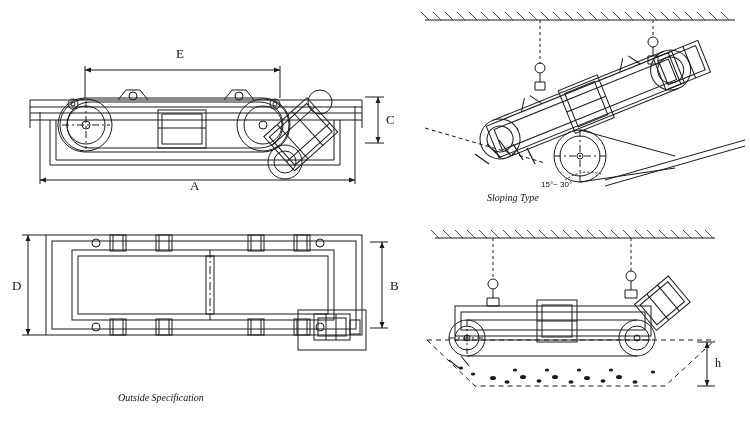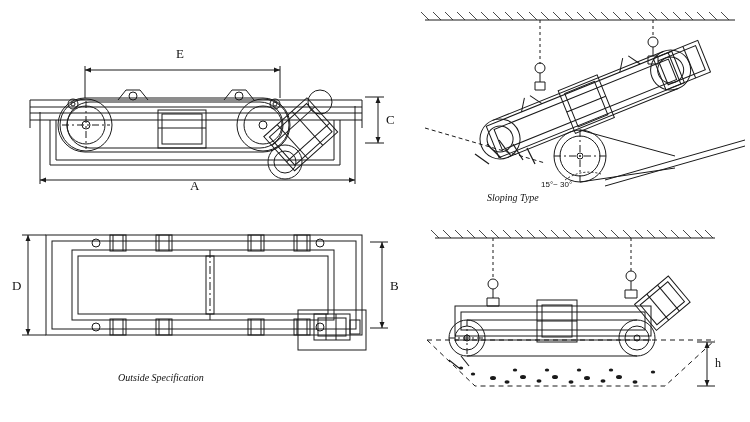--- a/index.html
+++ b/index.html
@@ -198,21 +198,21 @@
         <rect x="308" y="108" width="28" height="18"></rect>
         <line x1="316" y1="104" x2="316" y2="130"></line>
         <line x1="326" y1="104" x2="326" y2="130"></line>
         <rect x="340" y="110" width="10" height="14"></rect>
         <rect x="288" y="100" width="68" height="40"></rect>
       </g>
     </svg>
     <div class="dimlabel" style="left:2px; top:68px; font-size:13px;">D</div>
     <div class="dimlabel" style="left:380px; top:68px; font-size:13px;">B</div>
   </div>
-  <div class="caption" style="left:118px; top:372px;">Outside Specification</div>
+  <div class="caption" style="left:118px; top:392px;">Outside Specification</div>
 
   <div class="panel" style="left:415px; top:8px;">
     <svg width="330" height="180" viewBox="0 0 330 180">
       <g stroke="#1a1a1a" fill="none" stroke-width="1">
 
         <line x1="10" y1="12" x2="320" y2="12"></line>
         <g stroke-width="0.8">
           <line x1="14" y1="12" x2="6" y2="4"></line>
           <line x1="26" y1="12" x2="18" y2="4"></line>
           <line x1="38" y1="12" x2="30" y2="4"></line>

